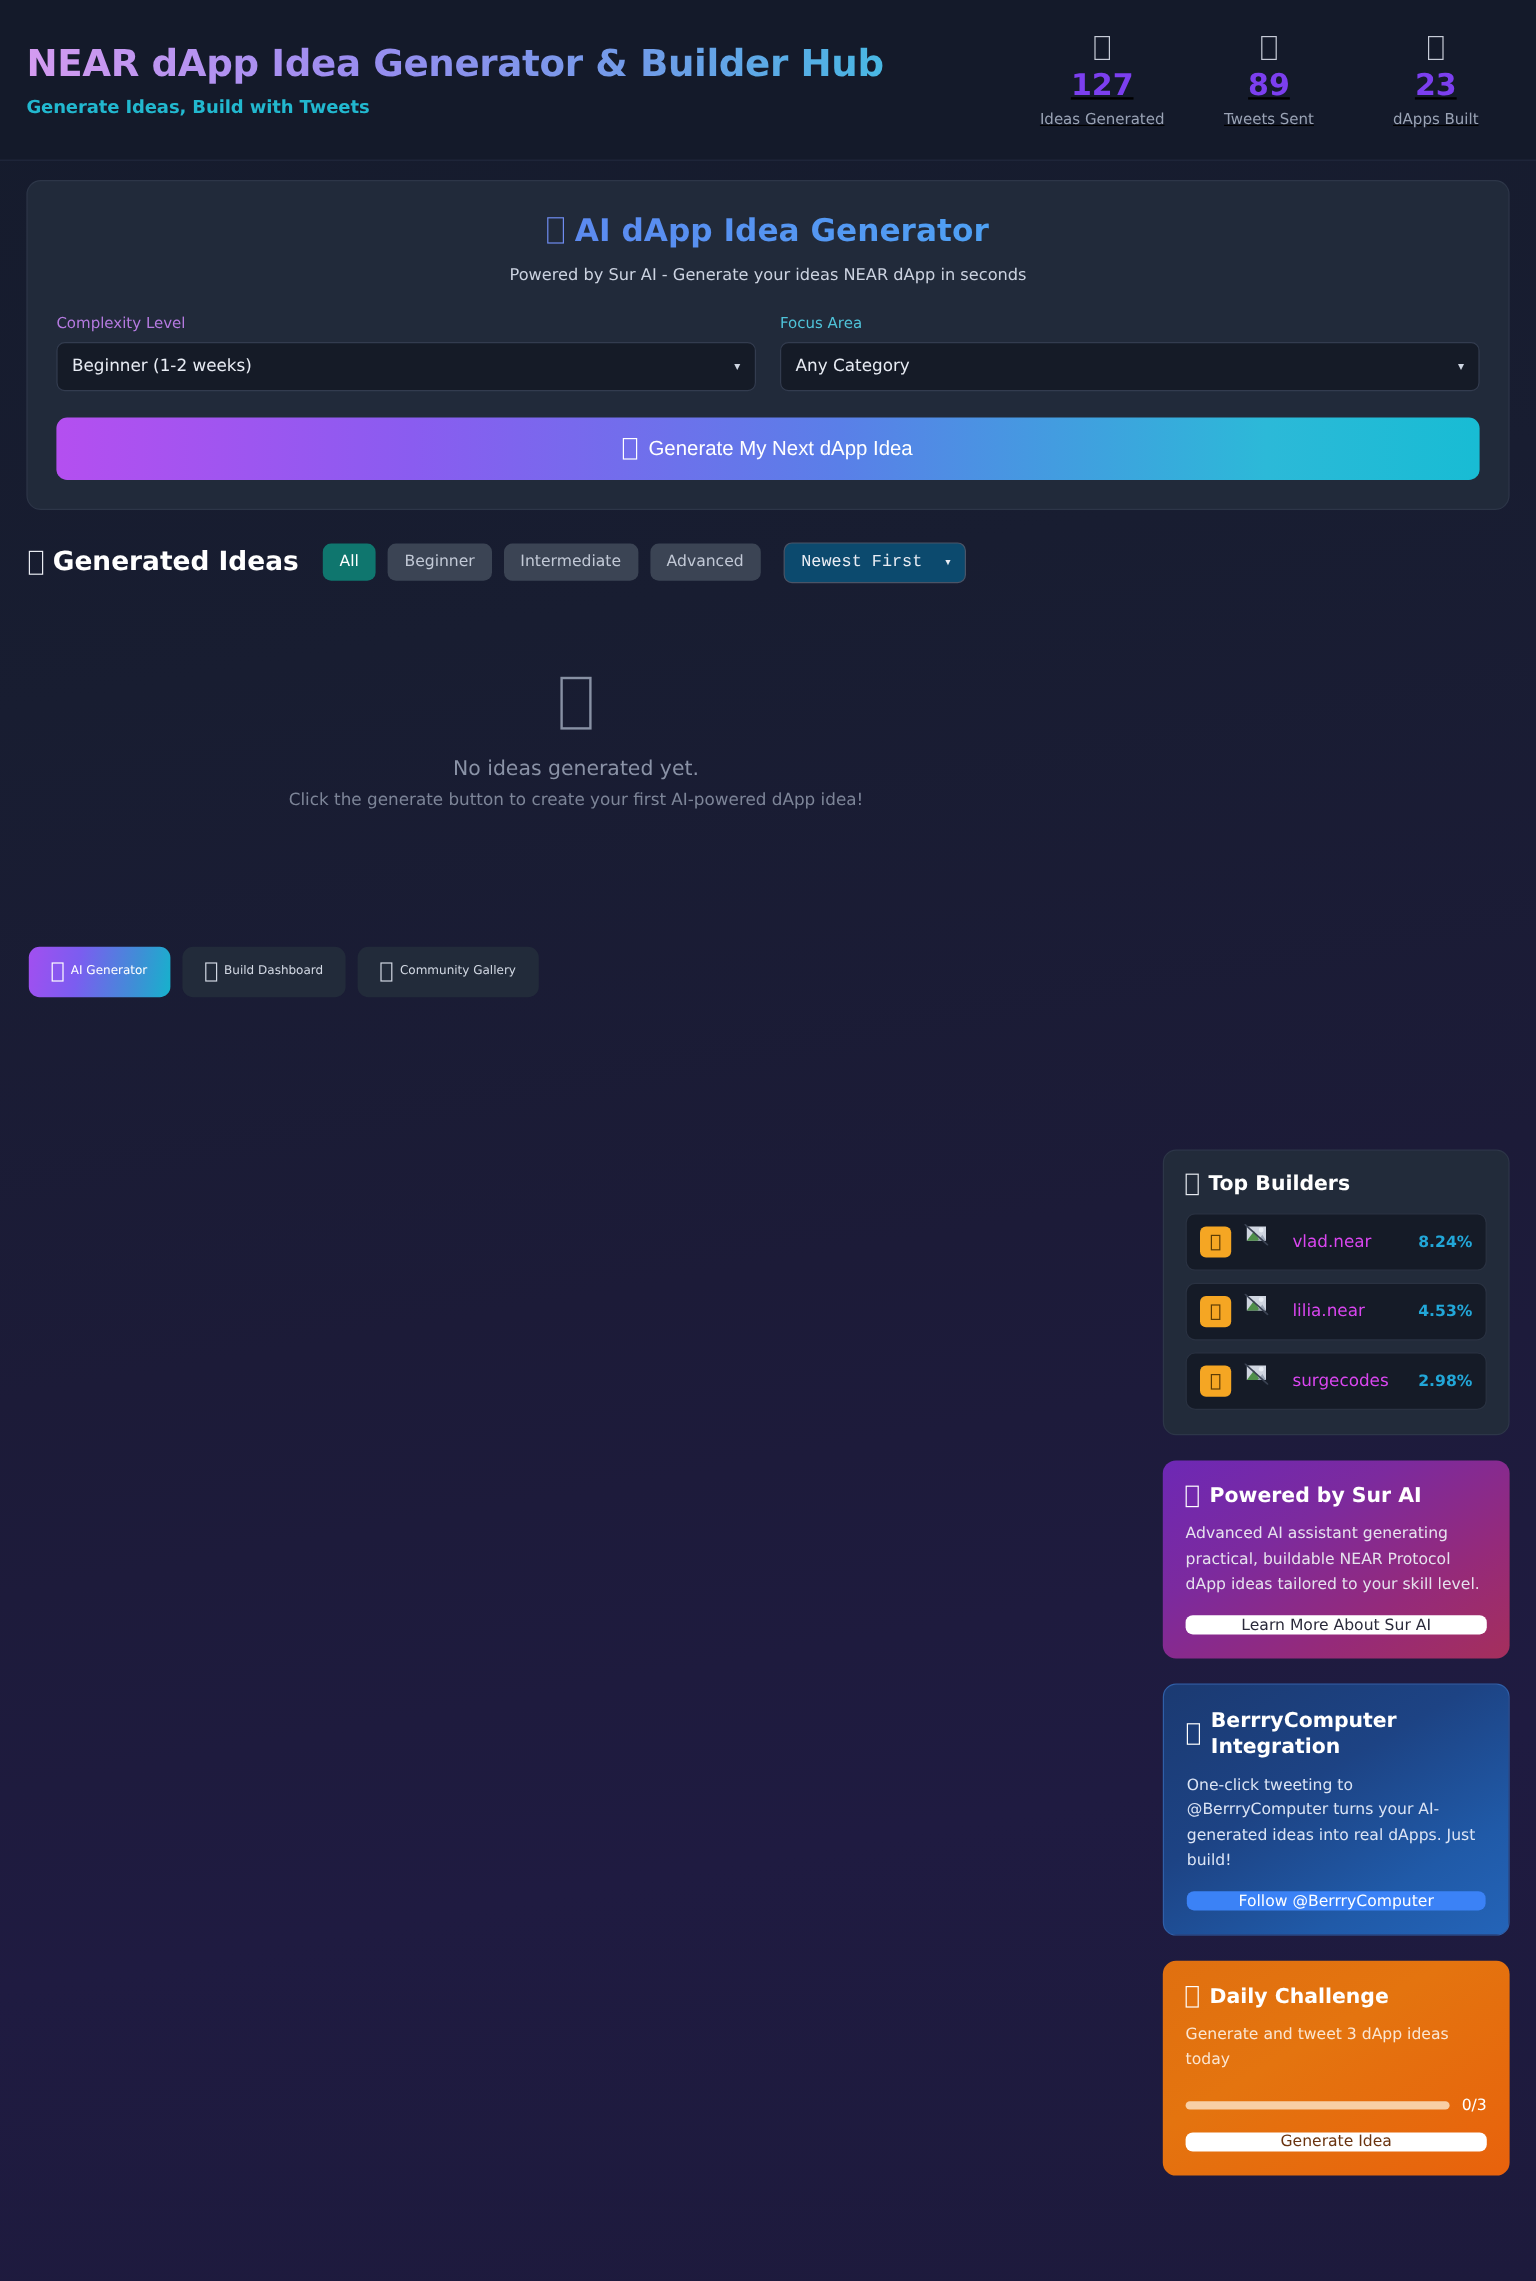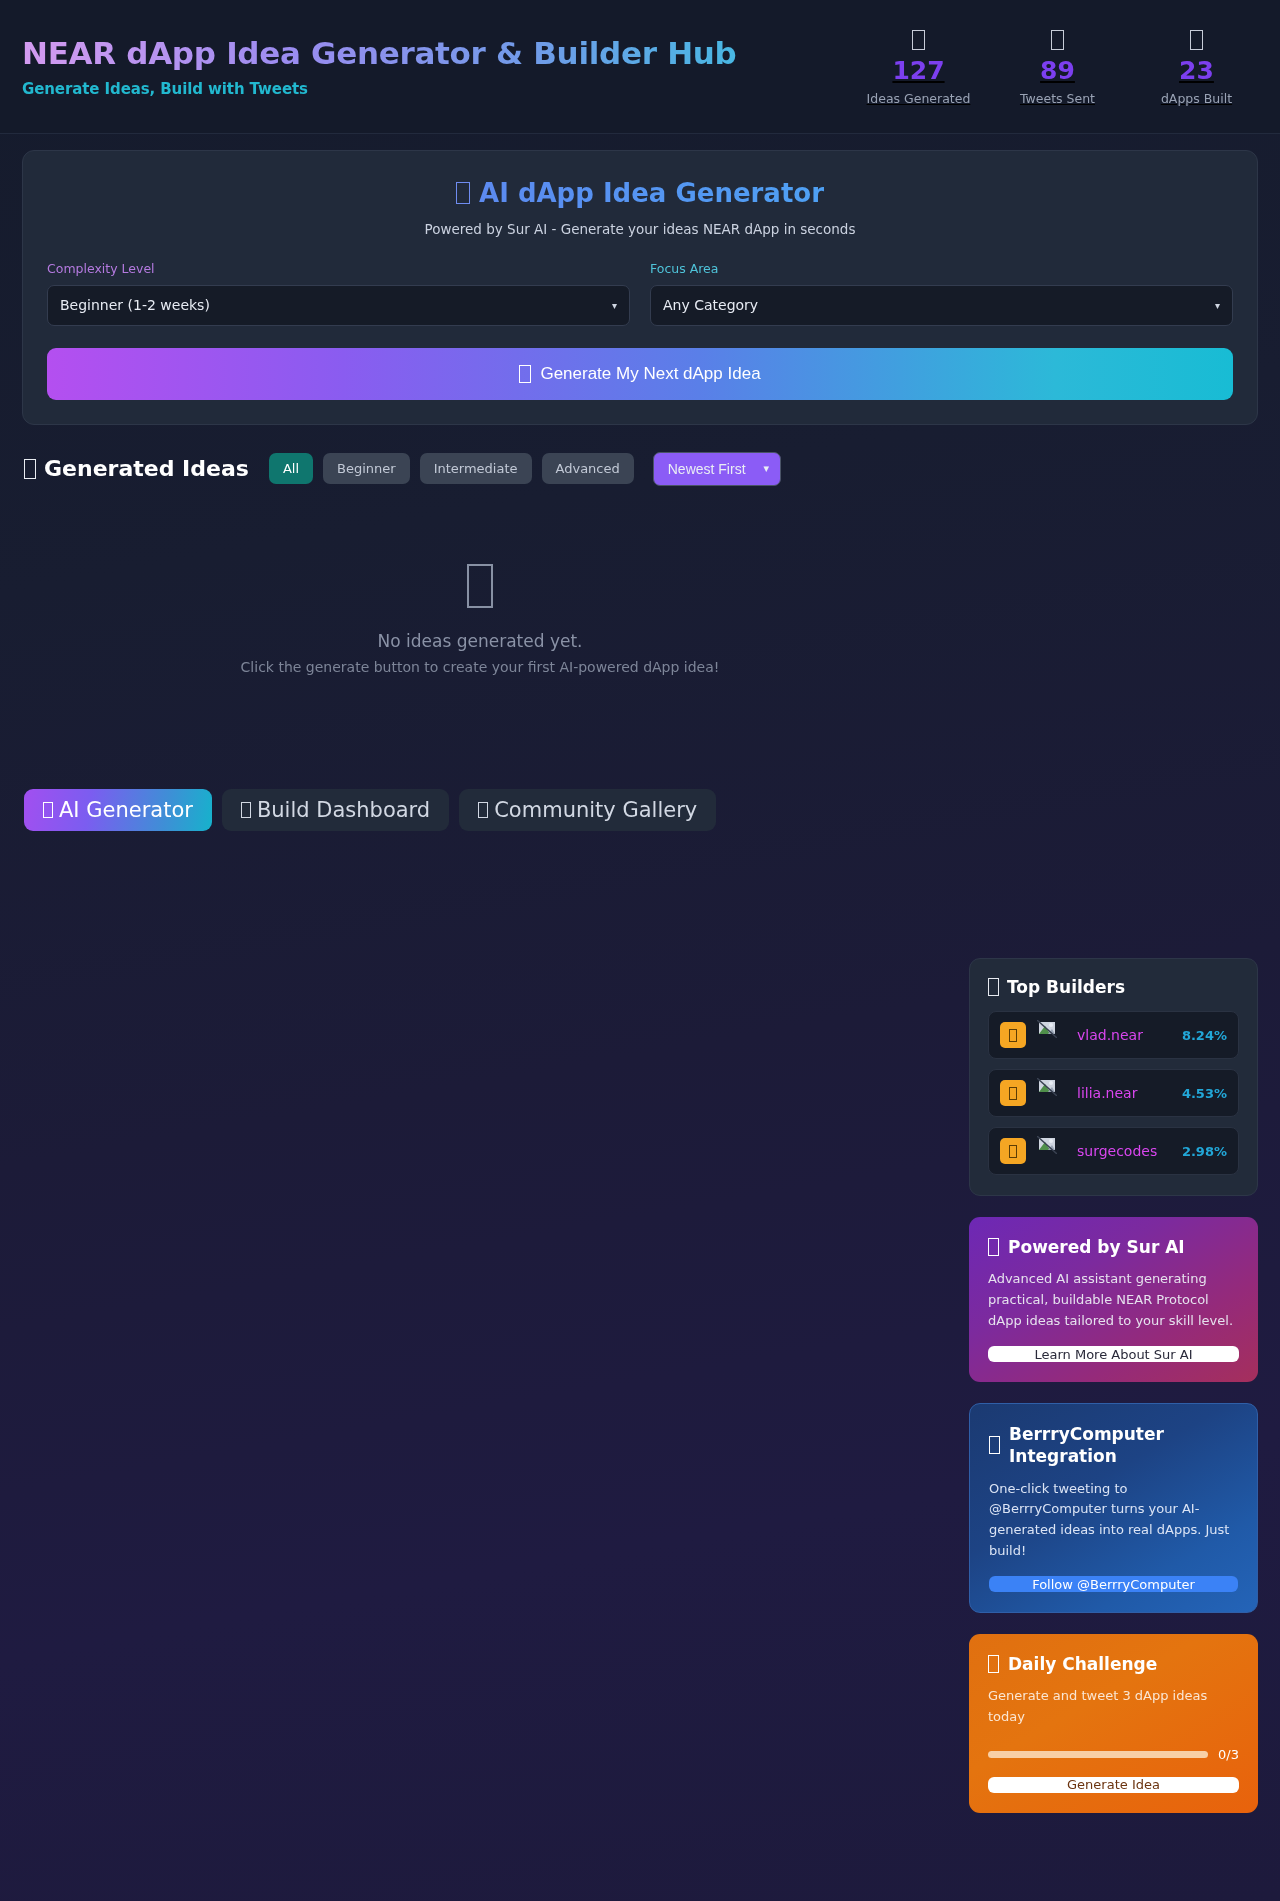--- a/index.html
+++ b/index.html
@@ -154,31 +154,31 @@
     display: flex;
     align-items: center;
     border: none;
     cursor: pointer;
     font-family: "DejaVu Sans", "Liberation Sans", sans-serif;
   }
   .chip-active { background: #0f766e; color: #ffffff; }
   .chip-idle { background: #3b4454; color: #c2c9d6; }
   .sort-select {
     height: 34px;
-    background: #8b5cf6;
+    background: #0c4a6e;
     border: 1px solid #4a5467;
     border-radius: 7px;
     color: #e9edf4;
     font-size: 14px;
     padding: 0 11px 0 14px;
     margin-left: 9px;
     display: flex;
     align-items: center;
     gap: 18px;
-    font-family: Liberation Sans, sans-serif;
+    font-family: Liberation Mono, monospace;
     cursor: pointer;
   }
   .sort-select .chev { font-size: 11px; }
 
   
   .empty {
     text-align: center;
     padding: 78px 0 60px 0;
     margin-right: 320px;
   }
@@ -188,21 +188,21 @@
   }
   .empty-title { font-size: 17px; color: #8a92a6; }
   .empty-sub { font-size: 14px; color: #7d8598; margin-top: 8px; }
 
   
   .tabs { display: flex; gap: 10px; margin-top: 54px; padding-left: 2px; }
   .tab {
     height: 42px;
     padding: 0 19px;
     border-radius: 9px;
-    font-size: 21px;
+    font-size: 10px;
     display: flex;
     align-items: center;
     gap: 6px;
     border: none;
     cursor: pointer;
     font-family: "DejaVu Sans", "Liberation Sans", sans-serif;
   }
   .tab-active {
     background: linear-gradient(100deg, #a24ff0 0%, #7b5df0 35%, #3e8fd6 75%, #16b2cc 100%);
     color: #ffffff;

